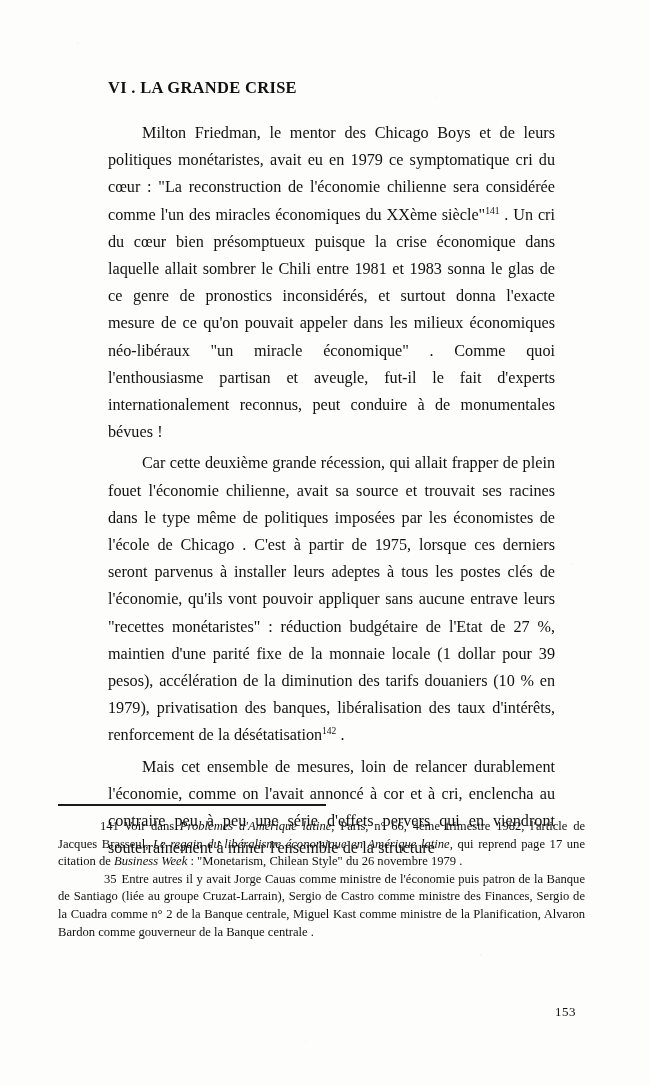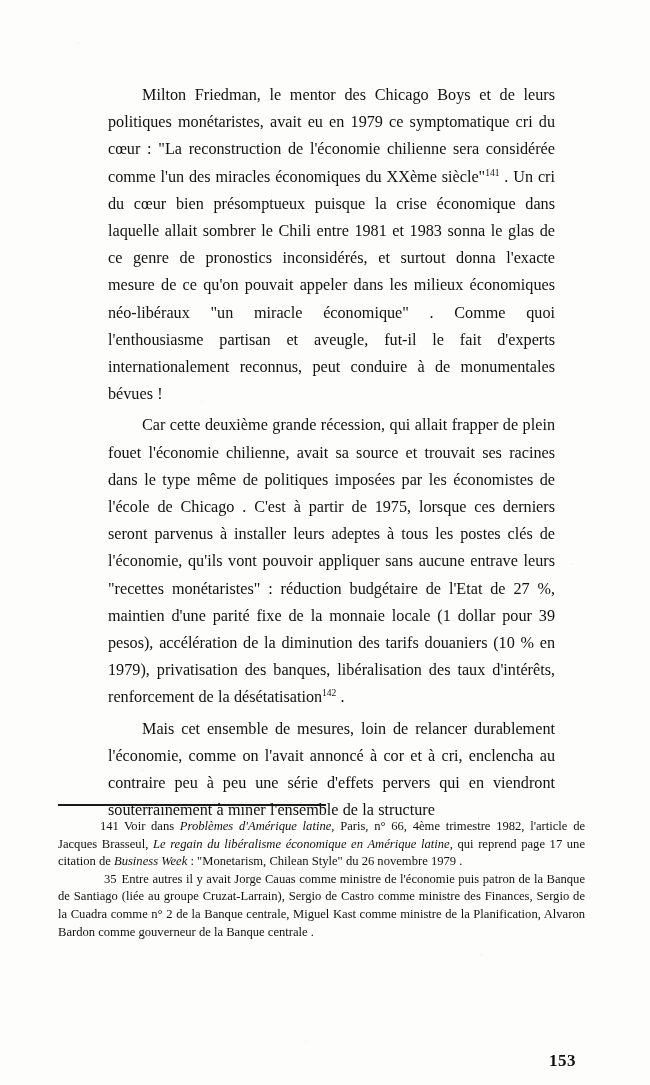--- a/index.html
+++ b/index.html
@@ -95,35 +95,36 @@
   .footnote.second {
     text-indent: 46px;
   }
   .footnote i, .footnote em {
     font-style: italic;
   }
 
   .page-number {
     position: absolute;
     right: 74px;
-    top: 1051px;
-    font-size: 17px;
-    font-weight: bold;
+    top: 1004px;
+    font-size: 13px;
+    font-weight: normal;
     letter-spacing: 0.5px;
   }
 </style>
 </head>
 <body>
 
 <div class="page">
 
   <div class="paper-grain"></div>
 
   <div class="text-block">
 
+    <h1 class="chapter-heading">VI . LA GRANDE CRISE</h1>
 
     <p class="body-par">Milton Friedman, le mentor des Chicago Boys et de leurs politiques monétaristes, avait eu en 1979 ce symptomatique cri du cœur : "La reconstruction de l'économie chilienne sera considérée comme l'un des miracles économiques du XXème siècle"<sup class="fnref">141</sup> . Un cri du cœur bien présomptueux puisque la crise économique dans laquelle allait sombrer le Chili entre 1981 et 1983 sonna le glas de ce genre de pronostics inconsidérés, et surtout donna l'exacte mesure de ce qu'on pouvait appeler dans les milieux économiques néo-libéraux "un miracle économique" . Comme quoi l'enthousiasme partisan et aveugle, fut-il le fait d'experts internationalement reconnus, peut conduire à de monumentales bévues !</p>
     <p class="body-par">Car cette deuxième grande récession, qui allait frapper de plein fouet l'économie chilienne, avait sa source et trouvait ses racines dans le type même de politiques imposées par les économistes de l'école de Chicago . C'est à partir de 1975, lorsque ces derniers seront parvenus à installer leurs adeptes à tous les postes clés de l'économie, qu'ils vont pouvoir appliquer sans aucune entrave leurs "recettes monétaristes" : réduction budgétaire de l'Etat de 27 %, maintien d'une parité fixe de la monnaie locale (1 dollar pour 39 pesos), accélération de la diminution des tarifs douaniers (10 % en 1979), privatisation des banques, libéralisation des taux d'intérêts, renforcement de la désétatisation<sup class="fnref">142</sup> .</p>
     <p class="body-par">Mais cet ensemble de mesures, loin de relancer durablement l'économie, comme on l'avait annoncé à cor et à cri, enclencha au contraire peu à peu une série d'effets pervers qui en viendront souterrainement à miner l'ensemble de la structure</p>
 
   </div>
 
   <div class="footnote-rule"></div>
 
   <div class="footnotes">

